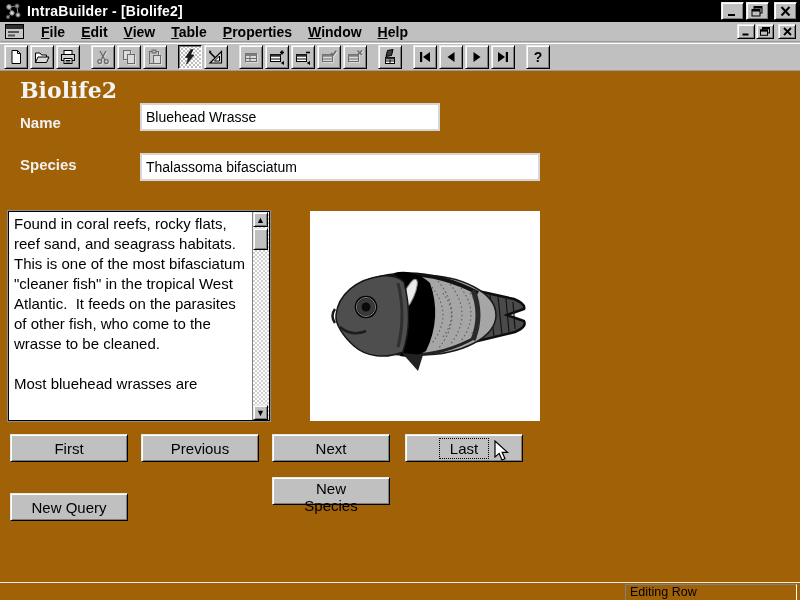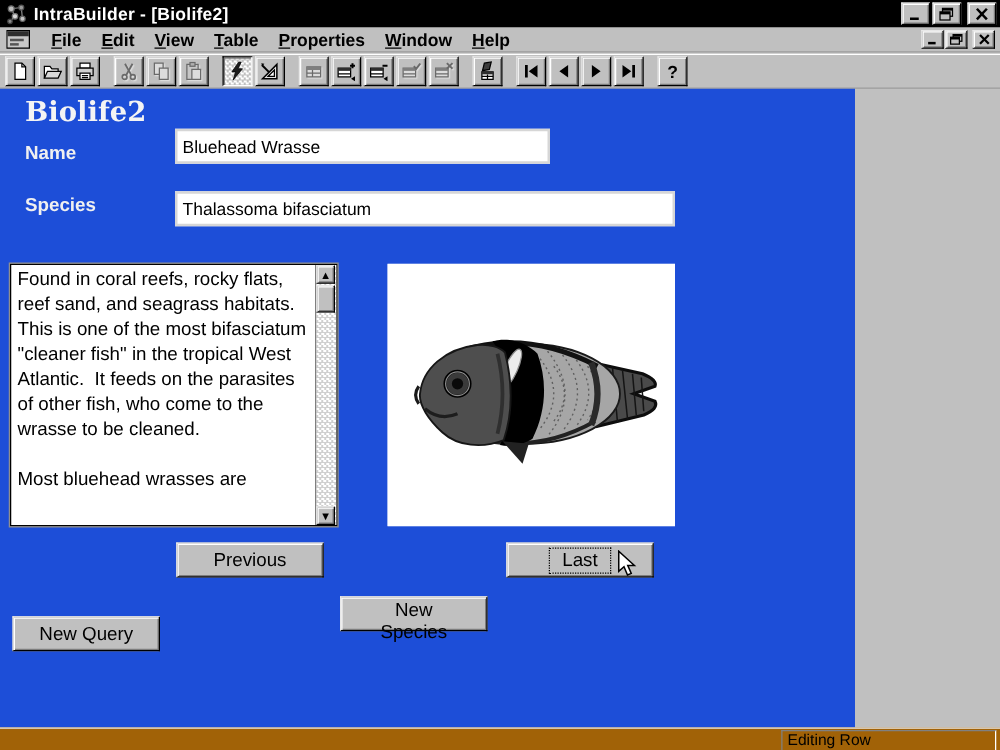--- a/index.html
+++ b/index.html
@@ -33,21 +33,21 @@
   .tb{width:24px;height:24px;flex:0 0 auto;display:flex;align-items:center;justify-content:center;
     background:#c0c0c0;border:1px solid;border-color:#e8e8e8 #000 #000 #e8e8e8;
     box-shadow:inset 1px 1px 0 #fff, inset -1px -1px 0 #7d7d7d;margin-right:2px;padding:0;cursor:default;}
   .tb.gsep{margin-left:9px;}
   .tb.dis svg{filter:drop-shadow(1px 1px 0 #fff) grayscale(1) opacity(.45);}
   .tb.pressed{border-color:#000 #fff #fff #000;box-shadow:inset 1px 1px 0 #7d7d7d;
     background-image:conic-gradient(#fff 0 25%, #c0c0c0 0 50%, #fff 0 75%, #c0c0c0 0);
     background-size:4px 4px;}
   .tb .qmark{font-size:14px;font-weight:bold;color:#000;}
   
-  .form-area{position:absolute;left:0;top:71px;width:684px;height:511px;background:#1d4ed8;}
+  .form-area{position:absolute;left:0;top:71px;width:800px;height:511px;background:#a16207;}
   .heading{position:absolute;left:20px;top:6px;color:#f4f4f4;
     font-family:"DejaVu Serif","Liberation Serif",serif;font-size:22px;font-weight:bold;}
   .flabel{position:absolute;color:#f0f0f0;font-size:15px;font-weight:bold;}
   .field{position:absolute;height:22px;background:#fff;color:#000;font-size:14px;
     font-family:"Liberation Sans",sans-serif;border:2px solid #d6d6d6;padding:1px 4px;box-sizing:content-box;}
   .descbox{position:absolute;left:8px;top:140px;width:262px;height:210px;background:#fff;
     border:1px solid #000;box-shadow:0 0 0 1px #8f8f8f;box-sizing:border-box;}
   .desctext{position:absolute;left:0;top:0;right:16px;bottom:0;padding:2px 3px 2px 5px;
     font-size:15px;line-height:20px;color:#000;white-space:pre-wrap;overflow:hidden;}
   .vscroll{position:absolute;top:0;right:0;width:16px;bottom:0;
@@ -360,21 +360,23 @@
         <circle cx="56" cy="96" r="9.5" fill="none" stroke="#8a8a8a" stroke-width="1"></circle>
 
         <path d="M30 116 Q42 126 56 120" fill="none" stroke="#1d1d1d" stroke-width="2.5"></path>
 
         <path d="M92 142 L108 160 L113 144 Z" fill="#222"></path>
 
         <path d="M88 72 q8 32 0 64" fill="none" stroke="#2f2f2f" stroke-width="3"></path>
       </svg>
     </div>
 
+    <button class="btn95" style="left:10px;top:363px;"><span>First</span></button>
     <button class="btn95" style="left:141px;top:363px;"><span>Previous</span></button>
+    <button class="btn95" style="left:272px;top:363px;"><span>Next</span></button>
     <button class="btn95 focused" style="left:405px;top:363px;"><span>Last</span></button>
 
     <button class="btn95" style="left:10px;top:406px;margin-top:16px;"><span>New Query</span></button>
     <button class="btn95" style="left:272px;top:406px;"><span>New Species</span></button>
 
     <svg class="cursor" viewBox="0 0 20 22">
       <polygon points="2,1 2,17 6.2,13.4 9,20 12,18.7 9.2,12.3 14.5,12.3" fill="#fff" stroke="#000" stroke-width="1.2"></polygon>
     </svg>
   </div>
 

